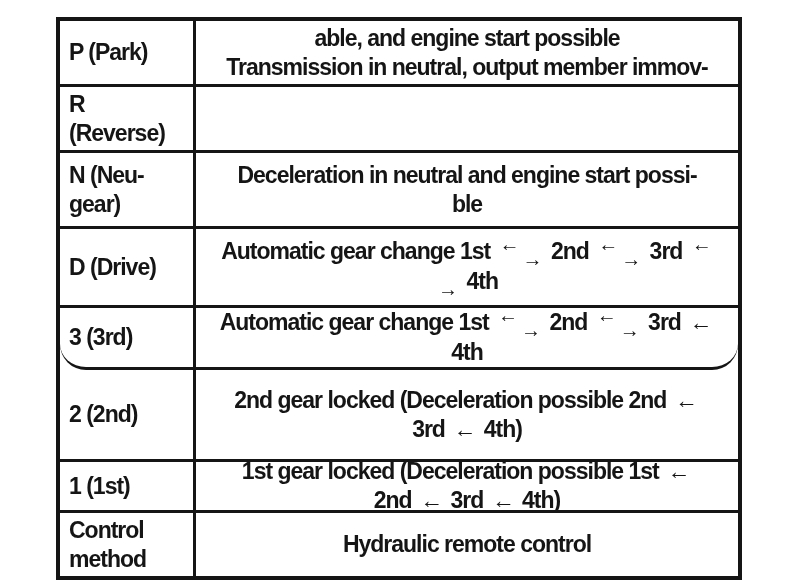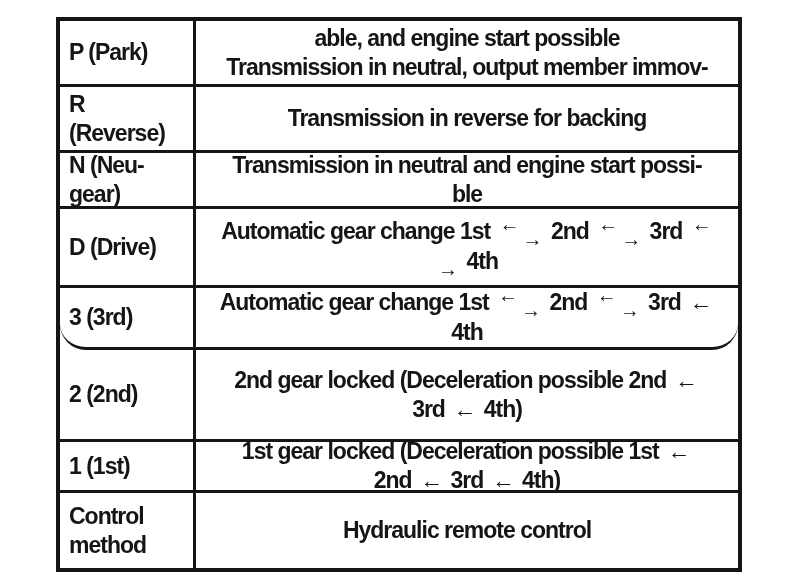--- a/index.html
+++ b/index.html
@@ -90,31 +90,28 @@
       <div class="cell desc-cell">
         <div class="line">able, and engine start possible</div>
         <div class="line">Transmission in neutral, output member immov-</div>
       </div>
     </div>
     <div class="row" style="height: 66px;">
       <div class="cell label-cell">
         <div class="line">R</div>
         <div class="line">(Reverse)</div>
       </div>
-      <div class="cell desc-cell">
-        <div class="line">Transmission in reverse for backing</div>
-      </div>
     </div>
-    <div class="row" style="height: 56px;">
+    <div class="row" style="height: 76px;">
       <div class="cell label-cell">
         <div class="line">N (Neu-</div>
         <div class="line">gear)</div>
       </div>
       <div class="cell desc-cell">
-        <div class="line">Transmission in neutral and engine start possi-</div>
+        <div class="line">Deceleration in neutral and engine start possi-</div>
         <div class="line">ble</div>
       </div>
     </div>
     <div class="row" style="height: 79px;">
       <div class="cell label-cell">
         <div class="line">D (Drive)</div>
       </div>
       <div class="cell desc-cell">
         <div class="line">Automatic gear change 1st <span class="arr arr-ul">←</span><span class="arr arr-dr">→</span> 2nd <span class="arr arr-ul">←</span><span class="arr arr-dr">→</span> 3rd <span class="arr arr-ul">←</span></div>
         <div class="line"><span class="arr arr-dr">→</span> 4th</div>
@@ -140,21 +137,21 @@
     </div>
     <div class="row" style="height: 51px;">
       <div class="cell label-cell">
         <div class="line">1 (1st)</div>
       </div>
       <div class="cell desc-cell">
         <div class="line">1st gear locked (Deceleration possible 1st <span class="arr arr-l">←</span></div>
         <div class="line">2nd <span class="arr arr-l">←</span> 3rd <span class="arr arr-l">←</span> 4th)</div>
       </div>
     </div>
-    <div class="row last" style="height: 75px;">
+    <div class="row last" style="height: 63px;">
       <div class="cell label-cell">
         <div class="line">Control</div>
         <div class="line">method</div>
       </div>
       <div class="cell desc-cell">
         <div class="line">Hydraulic remote control</div>
       </div>
     </div>
   </div>
 

